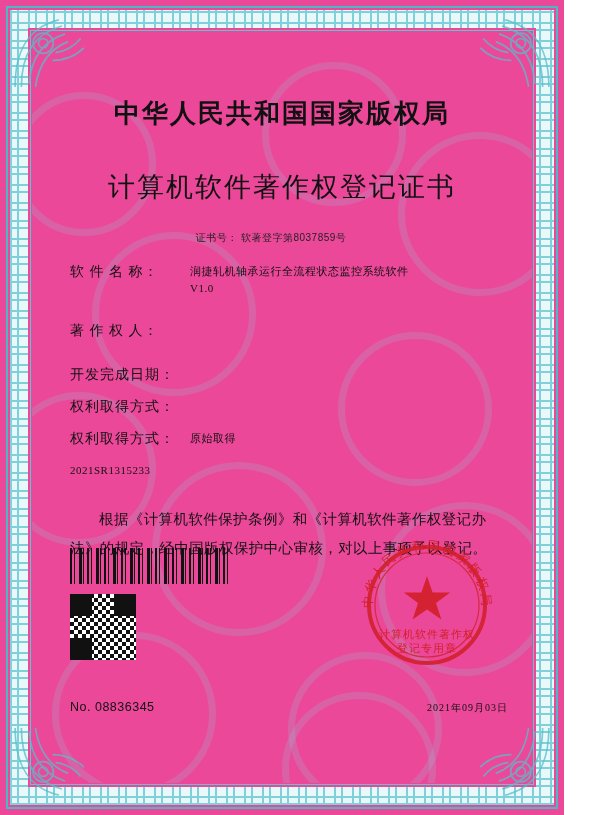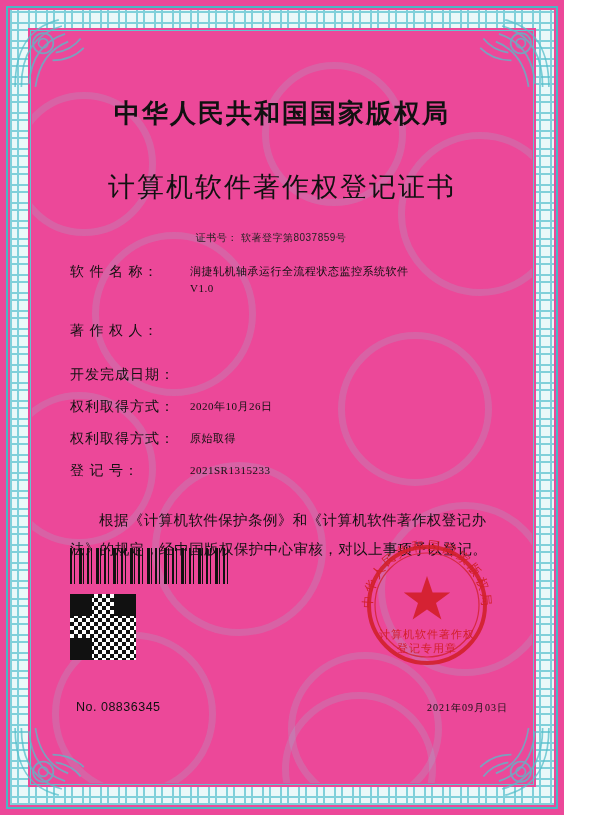--- a/index.html
+++ b/index.html
@@ -188,21 +188,21 @@
     right: 62px;
     top: 530px;
     width: 150px;
     height: 150px;
   }
   .seal svg { width: 100%; height: 100%; }
 
   
   .footer {
     position: absolute;
-    left: 76px;
+    left: 70px;
     right: 56px;
     top: 700px;
     display: flex;
     justify-content: space-between;
     align-items: baseline;
     font-size: 13px;
     color: #111;
     letter-spacing: .5px;
   }
   .footer .serial { font-family: "Liberation Sans", sans-serif; font-size: 12.5px; }
@@ -305,31 +305,29 @@
       <div class="row spaced">
         <div class="lbl">著 作 权 人：</div>
       </div>
 
       <div class="row gap-top">
         <div class="lbl">开发完成日期：</div>
       </div>
 
       <div class="row">
         <div class="lbl">权利取得方式：</div>
-        <div class="val">2020年10月26日</div>
       </div>
 
       <div class="row">
         <div class="lbl">权利取得方式：</div>
         <div class="val">原始取得</div>
       </div>
 
 
       <div class="row">
-        <div class="lbl">登 记 号：</div>
         <div class="val">2021SR1315233</div>
       </div>
 
     </div>
 
     <div class="paragraph">根据《计算机软件保护条例》和《计算机软件著作权登记办法》的规定，经中国版权保护中心审核，对以上事项予以登记。</div>
 
   </div>
 
   <div class="codes">

